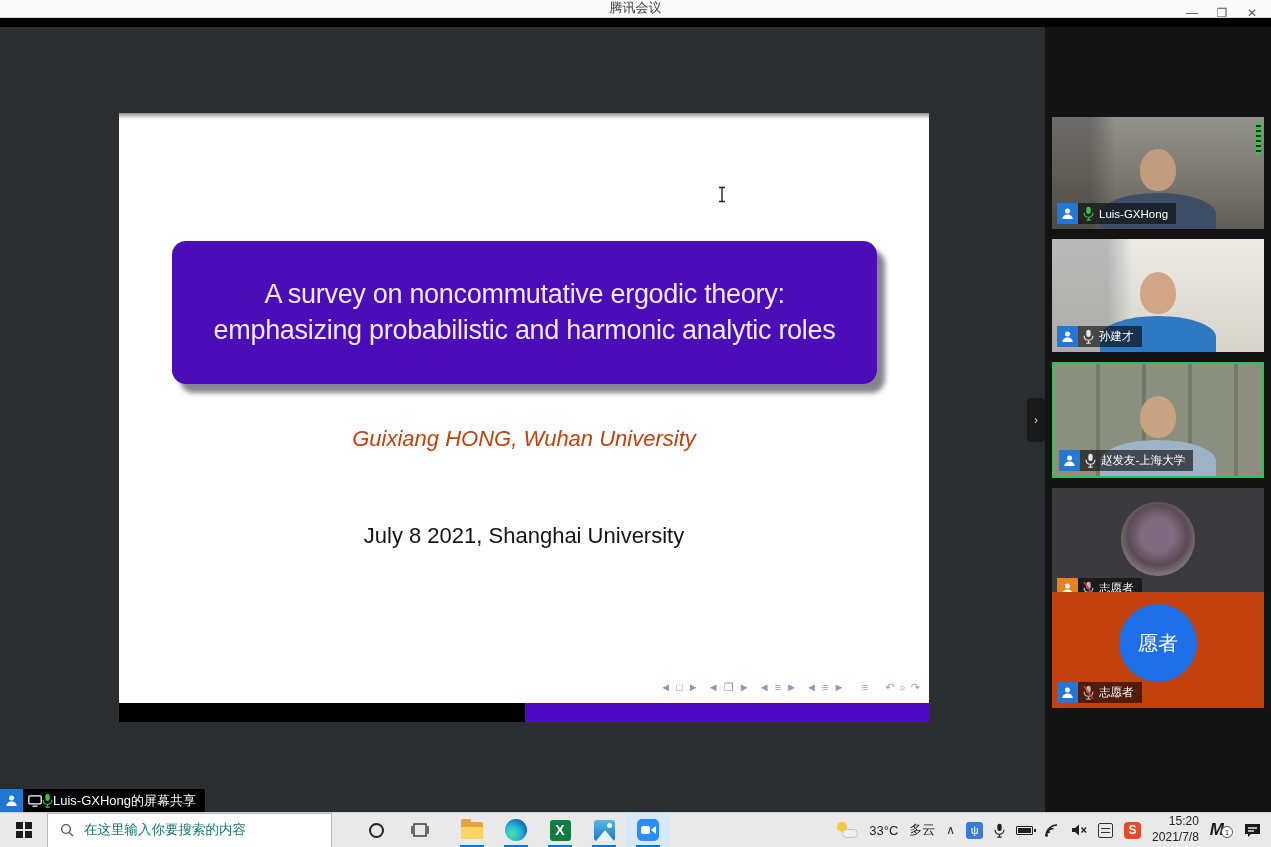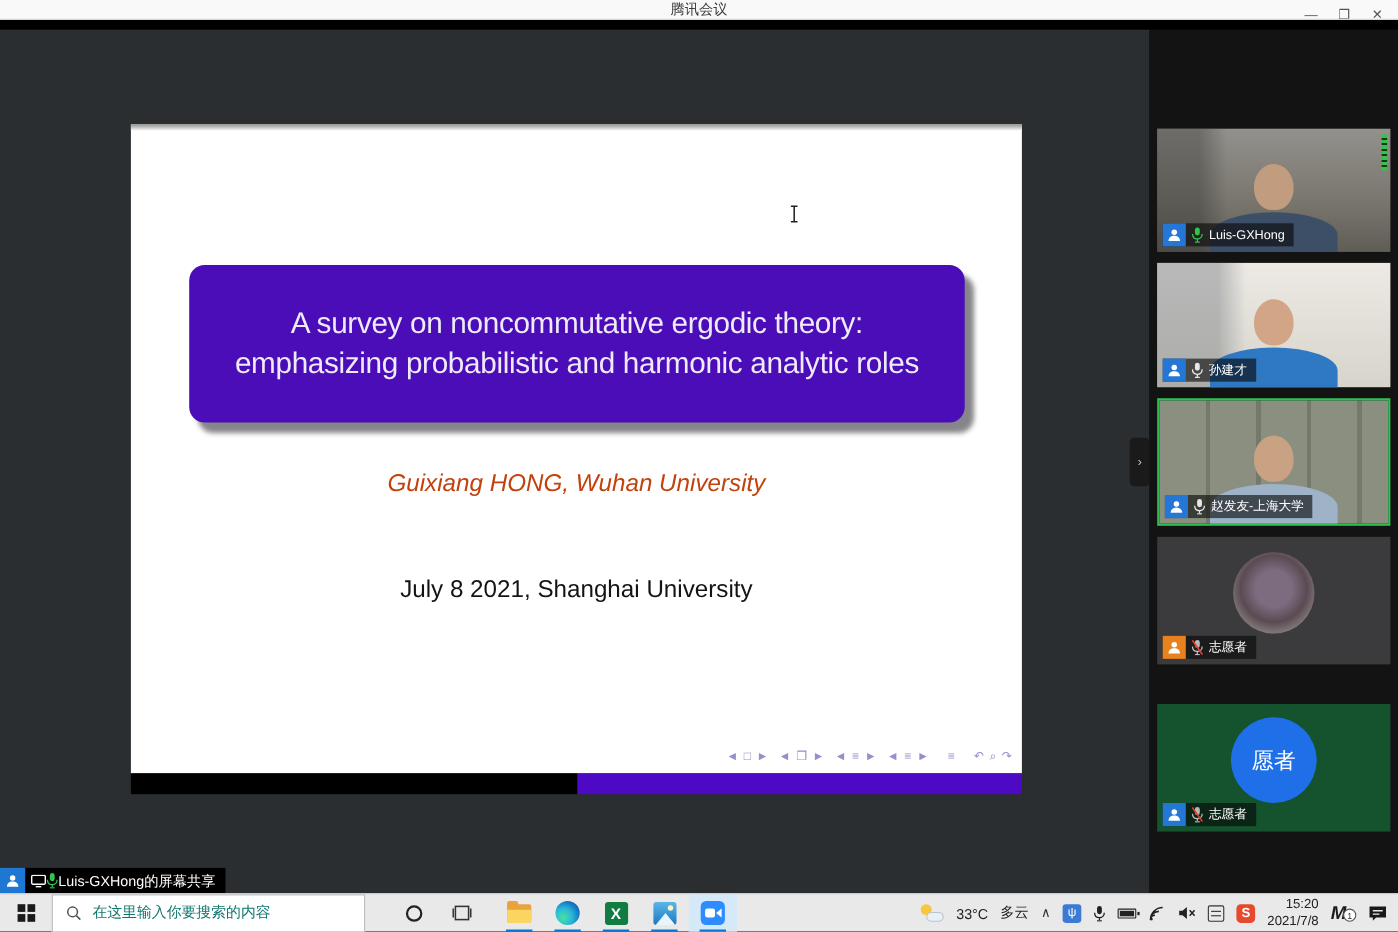--- a/index.html
+++ b/index.html
@@ -3,21 +3,21 @@
 <meta charset="utf-8">
 <style>
   * { margin:0; padding:0; box-sizing:border-box; }
   html,body { width:1271px; height:847px; background:#000; overflow:hidden;
               font-family:"Liberation Sans", sans-serif; }
   .screen { position:relative; width:1271px; height:847px; background:#000; }
 
   
   .titlebar { position:absolute; left:0; top:0; width:1271px; height:18px;
               background:#F9F9F9; border-bottom:1px solid #D9D9D9;
-              display:flex; align-items:center; justify-content:center; }
+              display:flex; align-items:flex-end; justify-content:center; }
   .tb-title { font-size:13px; color:#3c3c3c; }
   .tb-controls { position:absolute; right:4px; top:0; height:26px; display:flex; }
   .tb-btn { width:30px; height:26px; display:flex; align-items:center; justify-content:center;
             color:#555; font-size:12px; cursor:default; }
 
   
   .main { position:absolute; left:0; top:27px; width:1045px; height:785px; background:#2B2E31; }
 
   .slide { position:absolute; left:119px; top:113px; width:810px; height:590px; background:#fff; }
   .slide-topshadow { position:absolute; left:0; top:0; width:100%; height:6px;
@@ -64,21 +64,21 @@
             gap:6px; padding:0 8px; }
   .banner-text { color:#EDEDED; font-size:12px; white-space:nowrap; overflow:hidden; }
 
   .tile { position:absolute; left:1052px; width:212px; background:#222; overflow:hidden; }
   .t1 { top:117px; height:112px; background:linear-gradient(180deg,#93918c,#7a786f 55%,#5f5d56);}
   .t2 { top:239px; height:113px; background:linear-gradient(180deg,#edeae5,#d7d4cb);}
   .t3 { top:362px; height:116px;
         background:repeating-linear-gradient(90deg,#8a8f80 0 42px,#747a6b 42px 46px);
         border:2px solid #2FBF52; }
   .t4 { top:488px; height:116px; background:#3B3B3D; }
-  .t5 { top:640px; height:116px; background:#14532d;text-decoration:underline; }
+  .t5 { top:592px; height:116px; background:#c2410c;text-decoration:underline; }
 
   .shelf-shade { position:absolute; inset:0;
         background:linear-gradient(90deg, rgba(40,40,40,.35) 0 18%, rgba(0,0,0,0) 30%); }
   .window-shade { position:absolute; inset:0;
         background:linear-gradient(90deg, rgba(120,125,130,.45) 0 26%, rgba(255,255,255,0) 38%); }
 
   .sil { position:absolute; left:50%; transform:translateX(-50%); bottom:-6px; width:130px; height:86px; }
   .sil .head { position:absolute; left:50%; transform:translateX(-50%); top:0;
                width:36px; height:42px; border-radius:50% 50% 46% 46%; }
   .sil .body { position:absolute; left:50%; transform:translateX(-50%); bottom:0;

